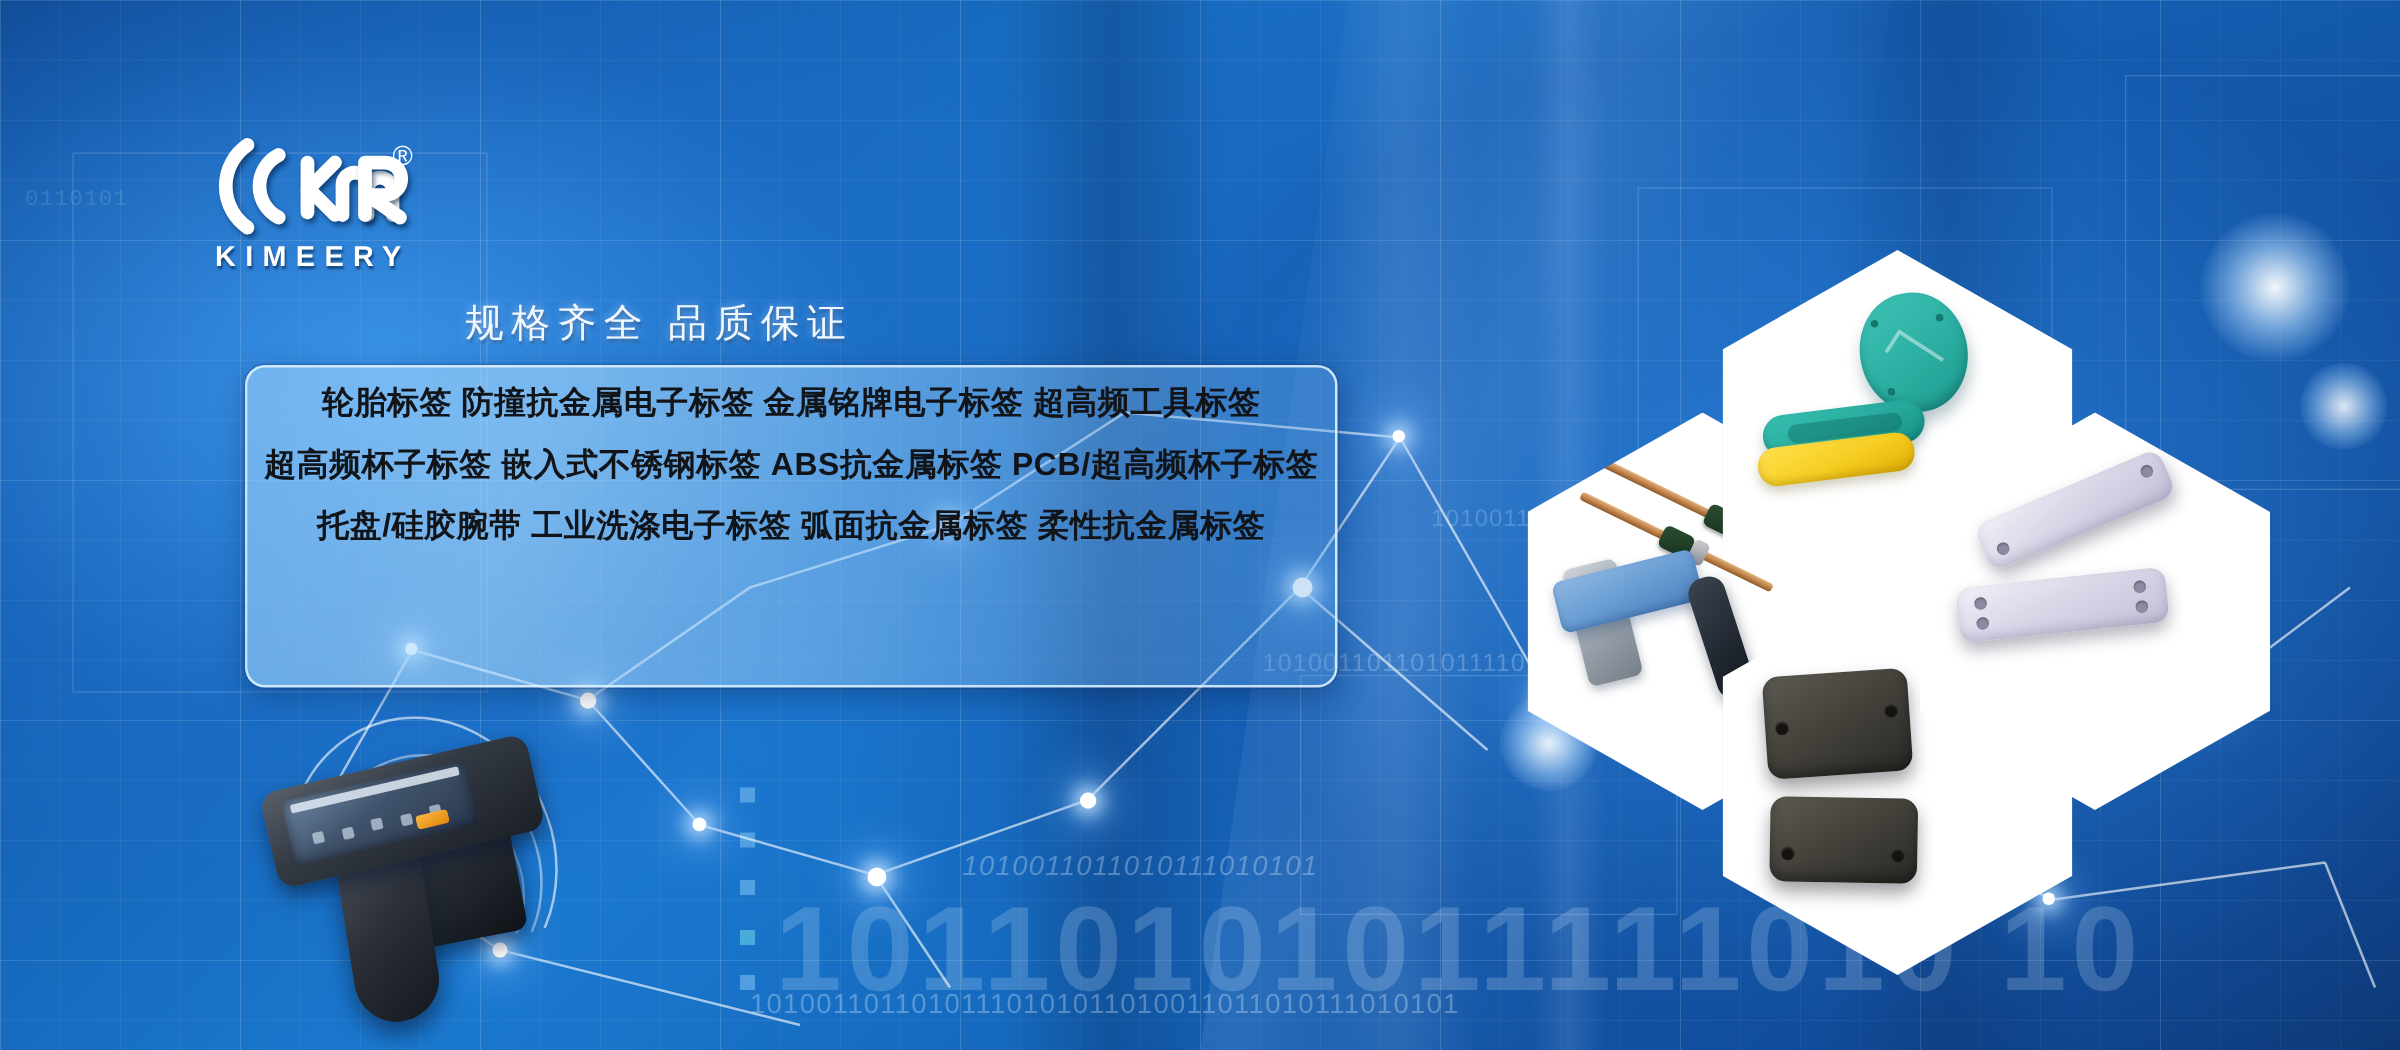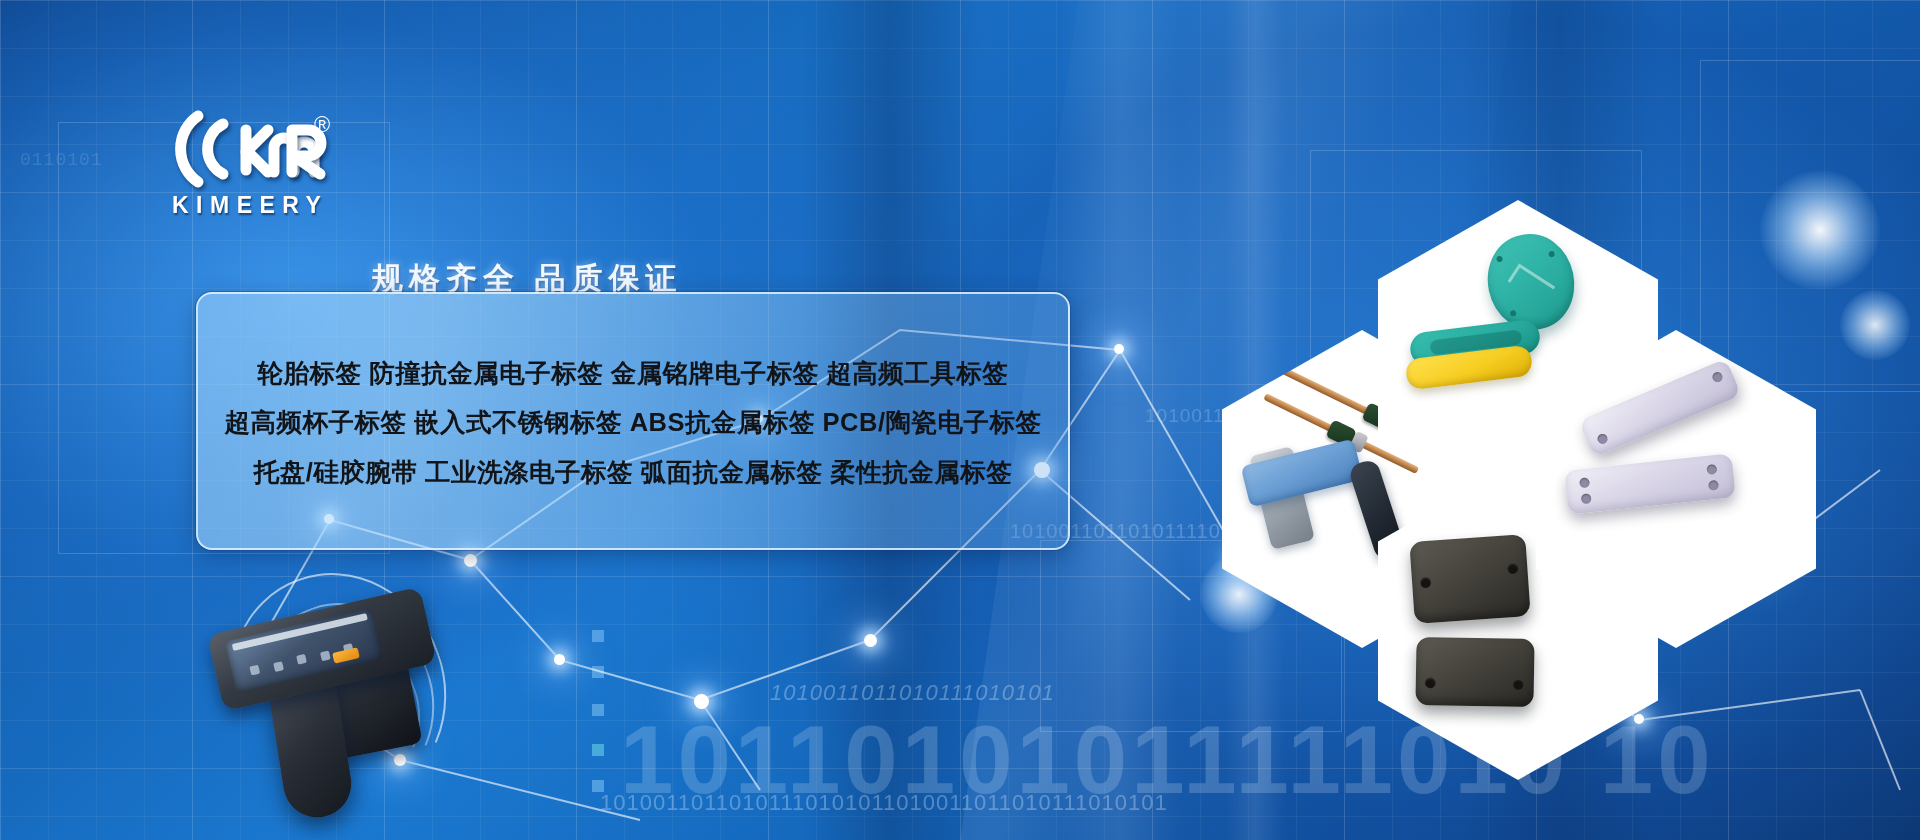--- a/index.html
+++ b/index.html
@@ -91,38 +91,37 @@
     font-size:62px;font-weight:700;color:#ffffff;letter-spacing:4px;line-height:1;
     text-shadow:
       0 0 6px rgba(225,240,255,.65),
       0 0 18px rgba(190,220,255,.55),
       0 0 34px rgba(160,200,250,.45),
       2px 3px 4px rgba(5,30,70,.45);
     white-space:nowrap;
   }
   .subhead{
     position:absolute;left:372px;top:238px;
-    font-size:31px;font-weight:700;color:#f2f8ff;letter-spacing:6px;white-space:nowrap;
+    font-size:31px;font-weight:400;color:#f2f8ff;letter-spacing:6px;white-space:nowrap;
     text-shadow:0 0 8px rgba(180,215,255,.7),1px 2px 3px rgba(5,30,70,.5);
-    margin-top:20px;
   }
 
   
   .panel{
     position:absolute;left:196px;top:292px;width:874px;height:258px;
     border-radius:16px;
     border:2px solid rgba(225,242,255,.85);
     background:linear-gradient(105deg,
         rgba(150,205,250,.62) 0%,
         rgba(175,220,252,.58) 26%,
         rgba(150,205,248,.50) 55%,
         rgba(120,180,235,.40) 78%,
         rgba(95,160,225,.30) 100%);
     box-shadow:0 0 0 1px rgba(20,60,120,.35), 0 6px 22px rgba(5,30,70,.35);
-    display:flex;flex-direction:column;justify-content:center;
+    display:flex;flex-direction:column;justify-content:flex-start;
     padding:4px 0 0 0;box-sizing:border-box;
   }
   .panel-row{
     font-size:25.5px;font-weight:700;color:#111418;white-space:nowrap;
     text-align:center;line-height:1;padding:12px 0;letter-spacing:.5px;
   }
 
   
   .hex{
     position:absolute;background:#ffffff;
@@ -331,21 +330,21 @@
       </g>
     </svg>
     <span class="logo-reg">®</span>
     <div class="logo-word">KIMEERY</div>
   </div>
 
   <div class="subhead">规格齐全    品质保证</div>
 
   <div class="panel">
     <div class="panel-row">轮胎标签   防撞抗金属电子标签   金属铭牌电子标签  超高频工具标签</div>
-    <div class="panel-row">超高频杯子标签  嵌入式不锈钢标签  ABS抗金属标签  PCB/陶瓷电子标签</div>
+    <div class="panel-row">超高频杯子标签  嵌入式不锈钢标签  ABS抗金属标签  PCB/超高频杯子标签</div>
     <div class="panel-row">托盘/硅胶腕带  工业洗涤电子标签  弧面抗金属标签  柔性抗金属标签</div>
   </div>
 
   <div class="hex hex-left">
     <div class="prod" style="left:52px;top:56px;">
       <div style="position:relative;width:170px;height:44px;transform:rotate(26deg);">
         <span class="nail" style="left:0;top:18px;width:170px;"></span>
         <span class="nail-head" style="left:92px;top:12px;"></span>
         <span class="nail-cap" style="left:118px;top:12px;"></span>
       </div>

